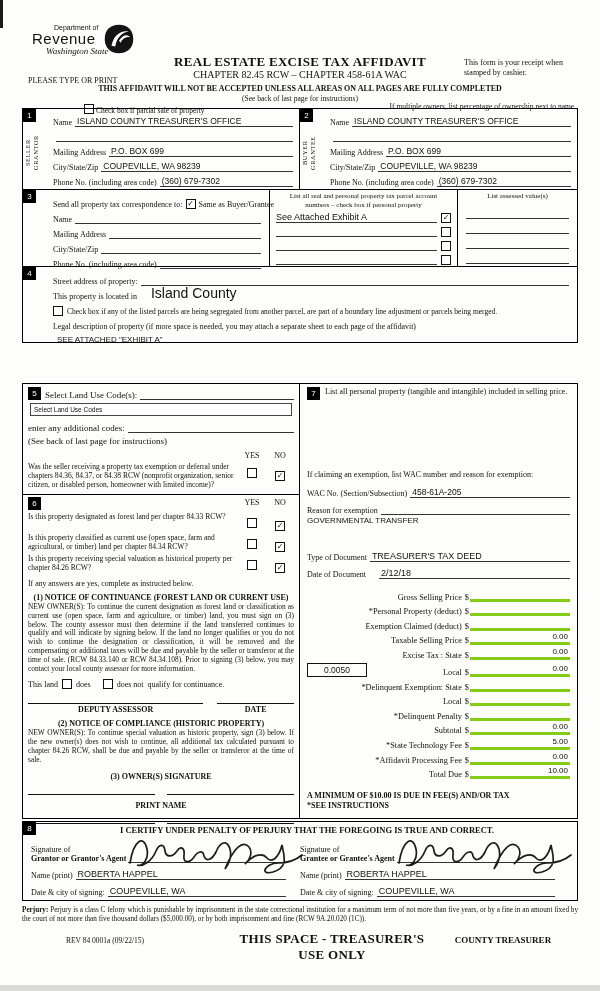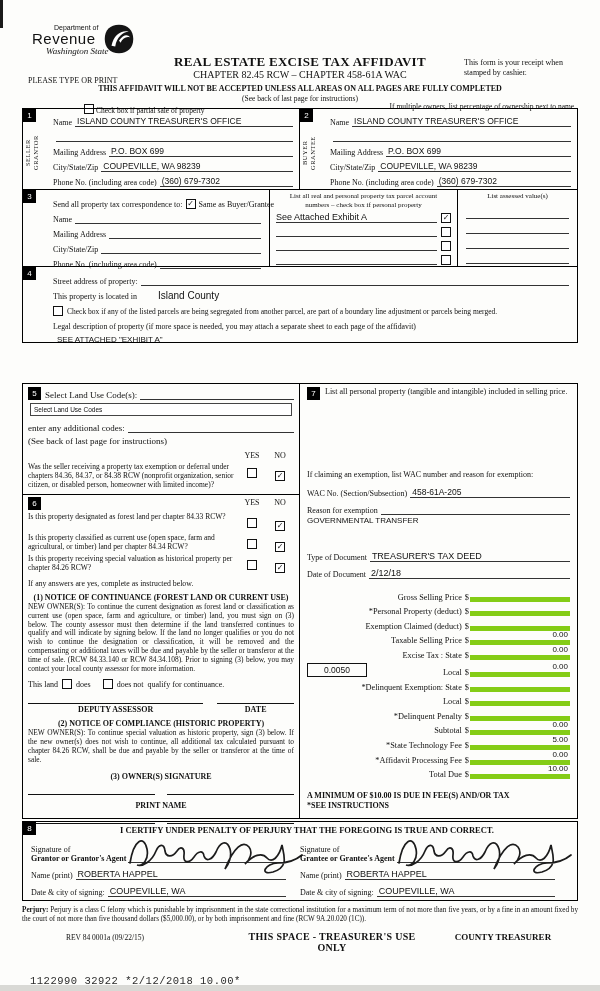--- a/index.html
+++ b/index.html
@@ -52,21 +52,21 @@
   .s3head{font-size:7px;text-align:center;line-height:8.5px;}
   .prow{display:flex;align-items:flex-end;height:14px;}
   .pline{flex:1;border-bottom:1px solid #333;font-family:"Liberation Sans",sans-serif;font-size:9px;
          line-height:10px;min-height:10px;white-space:nowrap;}
   .prow .cb{margin-left:4px;margin-bottom:0px;}
   .aline{border-bottom:1px solid #333;height:14px;}
   
   .sec4{position:relative;height:76px;border:1px solid #000;border-top:none;box-sizing:border-box;
         padding:4px 8px 0 30px;}
   .s4row{display:flex;align-items:flex-end;height:15px;font-size:8px;}
-  .inlineval{font-family:"Liberation Sans",sans-serif;font-size:10px;margin-left:21px;}
+  .inlineval{font-family:"Liberation Sans",sans-serif;font-size:14px;margin-left:14px;}
   .gap{height:40px;}
   
   .main{display:flex;border:1px solid #000;box-sizing:border-box;height:436px;}
   .mleft{width:50%;border-right:1px solid #000;box-sizing:border-box;padding:3px 5px 0 5px;position:relative;}
   .mright{width:50%;box-sizing:border-box;padding:3px 7px 0 7px;position:relative;}
   .sec5title{display:flex;align-items:flex-end;}
   .sec5title .flabel{font-size:9px;margin-left:4px;}
   .dropdown{border:1px solid #444;height:11px;margin:3px 2px 0 2px;font-family:"Liberation Sans",sans-serif;
             font-size:6.5px;line-height:11px;padding-left:3px;background:#fff;}
   .yesno{display:flex;justify-content:flex-end;font-size:8px;margin-top:5px;}
@@ -89,27 +89,27 @@
   .twolines div + div{margin-left:12px;}
   
   .s7head{display:flex;}
   .s7head .txt{font-size:8px;line-height:10px;margin-left:5px;}
   .claiming{font-size:8px;margin-top:70px;}
   .wacrow{display:flex;align-items:flex-end;margin-top:8px;}
   .wacrow .flabel{font-size:8px;}
   .reasonrow{display:flex;align-items:flex-end;margin-top:6px;}
   .reasonval{font-family:"Liberation Sans",sans-serif;font-size:8px;margin-top:1px;}
   .typerow{display:flex;align-items:flex-end;margin-top:26px;}
-  .daterow{display:flex;align-items:flex-end;margin-top:6px;}
+  .daterow{display:flex;align-items:flex-end;margin-top:6px;gap:10px;}
   .typerow .fill,.daterow .fill{font-size:9px;}
   .money{margin-top:8px;}
   .mrow{display:flex;align-items:flex-end;height:14.6px;}
   .mlabel{flex:1;text-align:right;font-size:8.3px;white-space:nowrap;}
   .mdollar{font-size:8.3px;margin:0 1px 0 3px;}
-  .mline{width:98px;flex:none;border-bottom:5px solid #84cc16;text-align:right;
+  .mline{width:98px;flex:none;border-bottom:3px solid #84cc16;text-align:right;
          font-family:"Liberation Sans",sans-serif;font-size:8px;line-height:10px;min-height:10px;padding-right:2px;}
   .ratewrap{flex:1;display:flex;align-items:flex-end;justify-content:space-between;}
   .ratebox{border:1px solid #111;font-family:"Liberation Sans",sans-serif;font-size:8.5px;
            padding:1px 16px;text-align:center;}
   .ratelabel{font-size:8.3px;}
   .minimum{font-size:8px;font-weight:bold;margin-top:12px;line-height:10px;}
   
   .sec8{position:relative;border:1px solid #000;margin-top:2px;height:80px;box-sizing:border-box;
         padding:3px 8px 0 8px;}
   .certify{text-align:center;font-size:8.5px;font-weight:bold;margin-left:14px;}
@@ -117,21 +117,21 @@
   .sigcol{width:50%;position:relative;box-sizing:border-box;padding-right:14px;}
   .sigrow{display:flex;align-items:flex-end;height:24px;}
   .siglabel{font-size:8px;line-height:9px;flex:none;}
   .sigline{flex:1;border-bottom:1px solid #333;margin-left:2px;height:12px;}
   .nrow{display:flex;align-items:flex-end;height:17px;}
   .sigsvg{position:absolute;top:-12px;left:95px;pointer-events:none;}
   
   .perjury{font-size:7.2px;line-height:9.3px;margin-top:5px;text-align:justify;}
   .footrow{display:flex;align-items:baseline;margin-top:6px;padding-left:44px;}
   .rev{font-size:7.5px;width:170px;}
-  .tspace{flex:1;text-align:center;font-size:10px;font-weight:bold;letter-spacing:.3px;}
+  .tspace{flex:1;text-align:center;font-size:13px;font-weight:bold;letter-spacing:.3px;}
   .ctreas{width:150px;text-align:center;font-size:9px;font-weight:bold;}
   .stamp{margin-top:22px;margin-left:8px;font-family:"Liberation Mono",monospace;font-size:10.5px;
          letter-spacing:.5px;color:#2a2a2a;}
 </style>
 </head>
 <body>
 
 <div class="page">
   <div class="scan-edge"></div>
 

